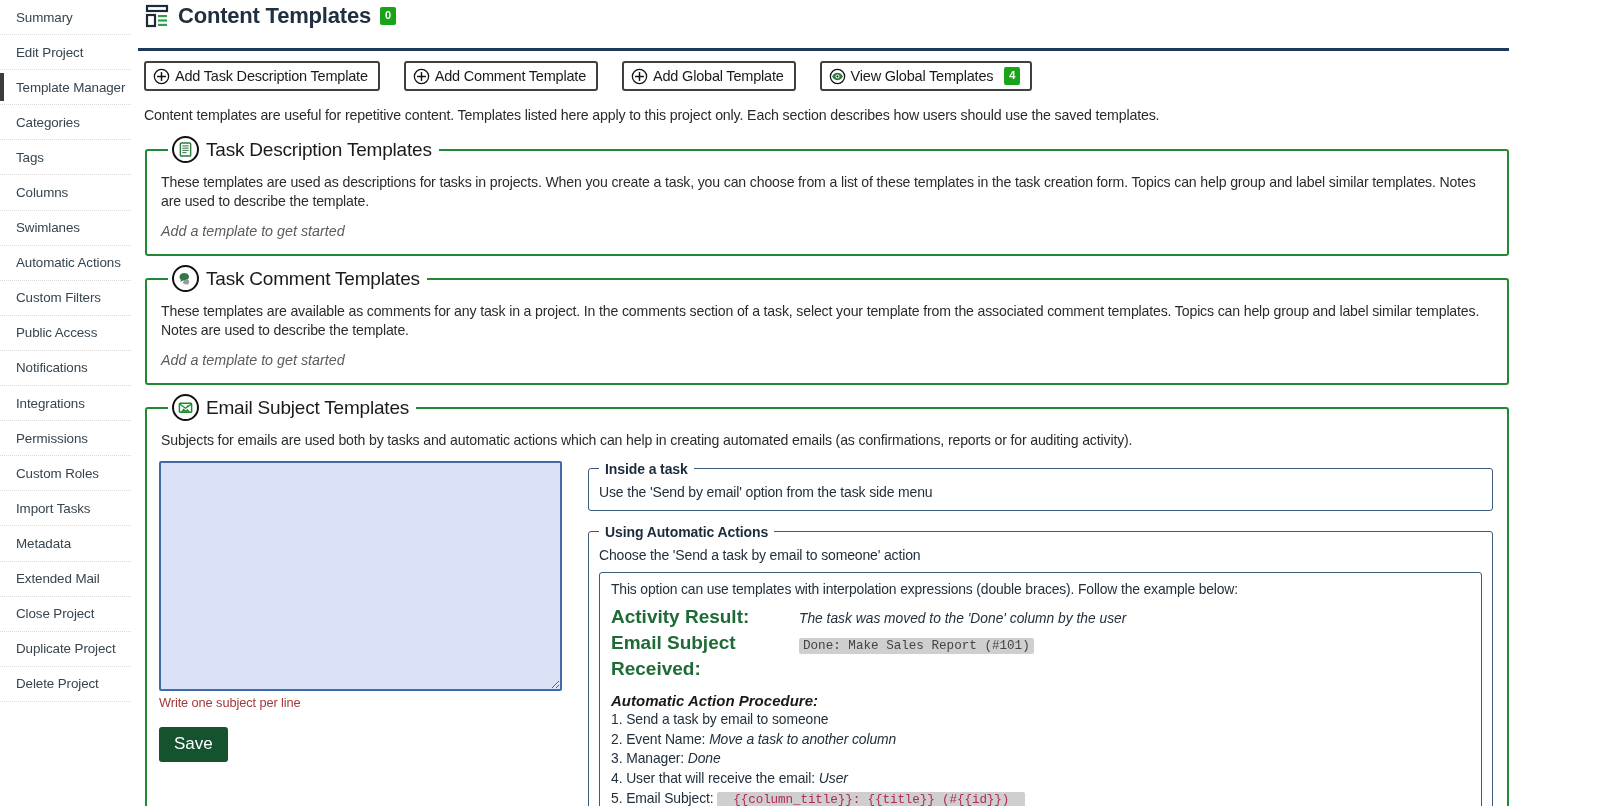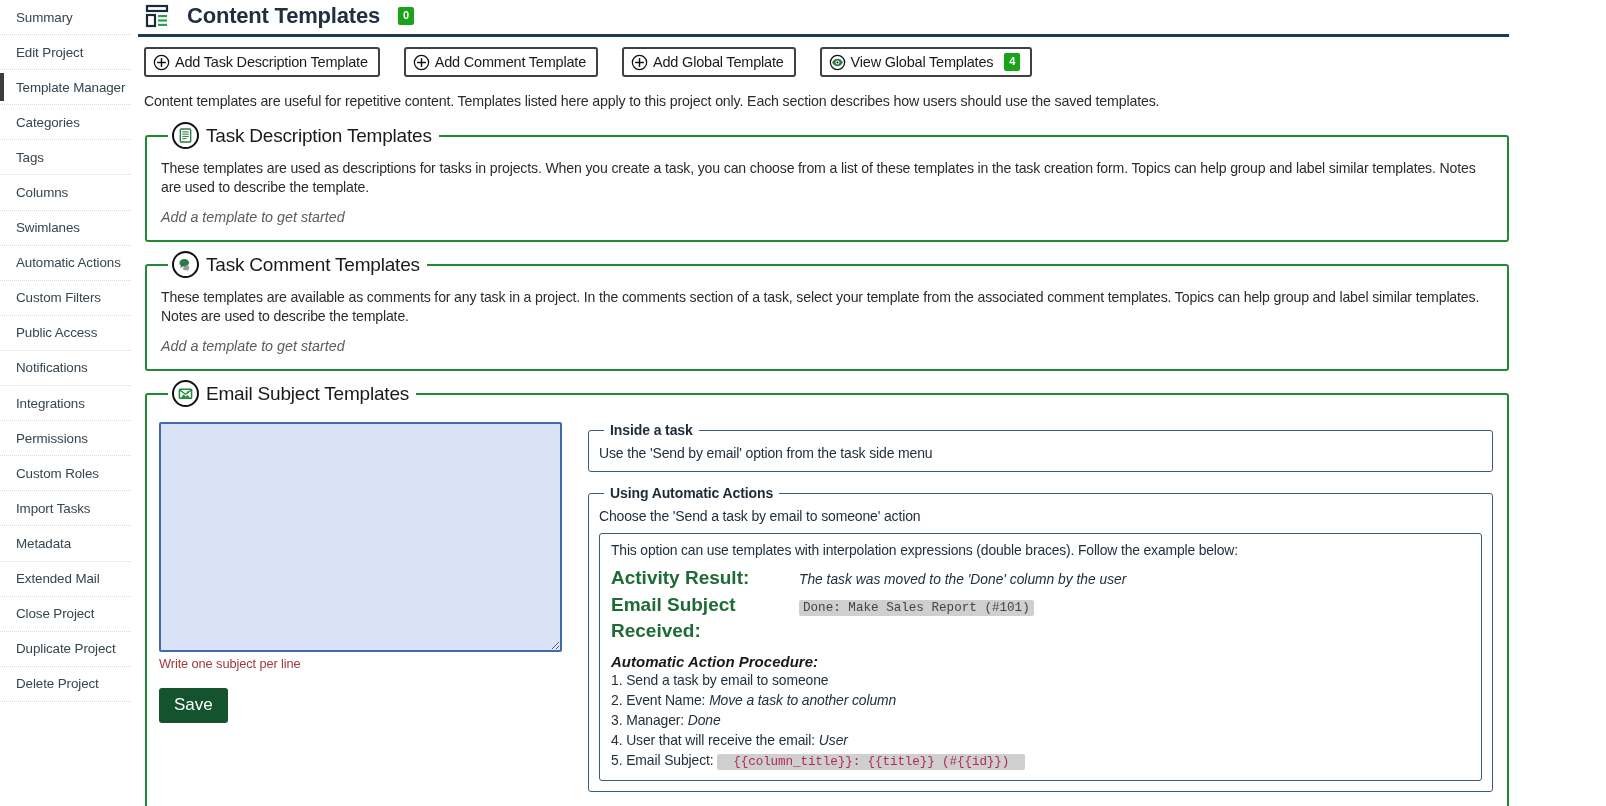--- a/index.html
+++ b/index.html
@@ -44,22 +44,22 @@
   
   .main {
     flex: 1 1 auto;
     padding: 0 0 0 7px;
     position: relative;
   }
 
   .page-head {
     display: flex;
     align-items: center;
-    gap: 18px;
-    padding: 3px 0 5px 7px;
+    gap: 9px;
+    padding: 3px 0 19px 7px;
     border-bottom: 3px solid #1b3a57;
     margin-right: 8px;
   }
   .page-head .title {
     font-size: 22px;
     font-weight: bold;
     color: #203040;
     letter-spacing: -0.2px;
   }
   .badge-green {
@@ -185,21 +185,20 @@
     border-radius: 3px;
     margin: 0 0 13px 0;
     padding: 2px 10px 10px 10px;
     min-width: 0;
   }
   fieldset.sub > legend {
     font-size: 14px;
     font-weight: bold;
     color: #1c2b3a;
     padding: 0 6px;
-    margin-left: 5px;
     letter-spacing: -0.1px;
   }
   .sub-line { font-size: 14px; color: #22303d; margin-top: 5px; letter-spacing: -0.15px; }
 
   .example-box {
     border: 1.5px solid #3c5b7a;
     border-radius: 3px;
     margin-top: 9px;
     padding: 8px 11px 9px 11px;
     background: #fff;
@@ -406,20 +405,21 @@
           <svg viewBox="0 0 16 16">
             <rect x="1.5" y="3.5" width="13" height="9.5" rx="0.8" fill="none" stroke="#1f8a33" stroke-width="1.6"></rect>
             <path d="M1.8 4.2l6.2 4.6 6.2-4.6" fill="none" stroke="#1f8a33" stroke-width="1.4"></path>
             <circle cx="10.6" cy="6.6" r="1.1" fill="#1f8a33"></circle>
             <path d="M3 12.4l3-3.4 2.2 2.3 1.8-1.6 3 2.7z" fill="#1f8a33"></path>
           </svg>
         </span>
         <span>Email Subject Templates</span>
       </legend>
 
+      <div class="sect-desc">Subjects for emails are used both by tasks and automatic actions which can help in creating automated emails (as confirmations, reports or for auditing activity).</div>
 
       <div class="email-body">
 
         <div class="email-left">
           <textarea class="subject-area" placeholder="" style=""></textarea>
           <div class="hint-red">Write one subject per line</div>
           <button class="save-btn">Save</button>
         </div>
 
         <div class="email-right">

